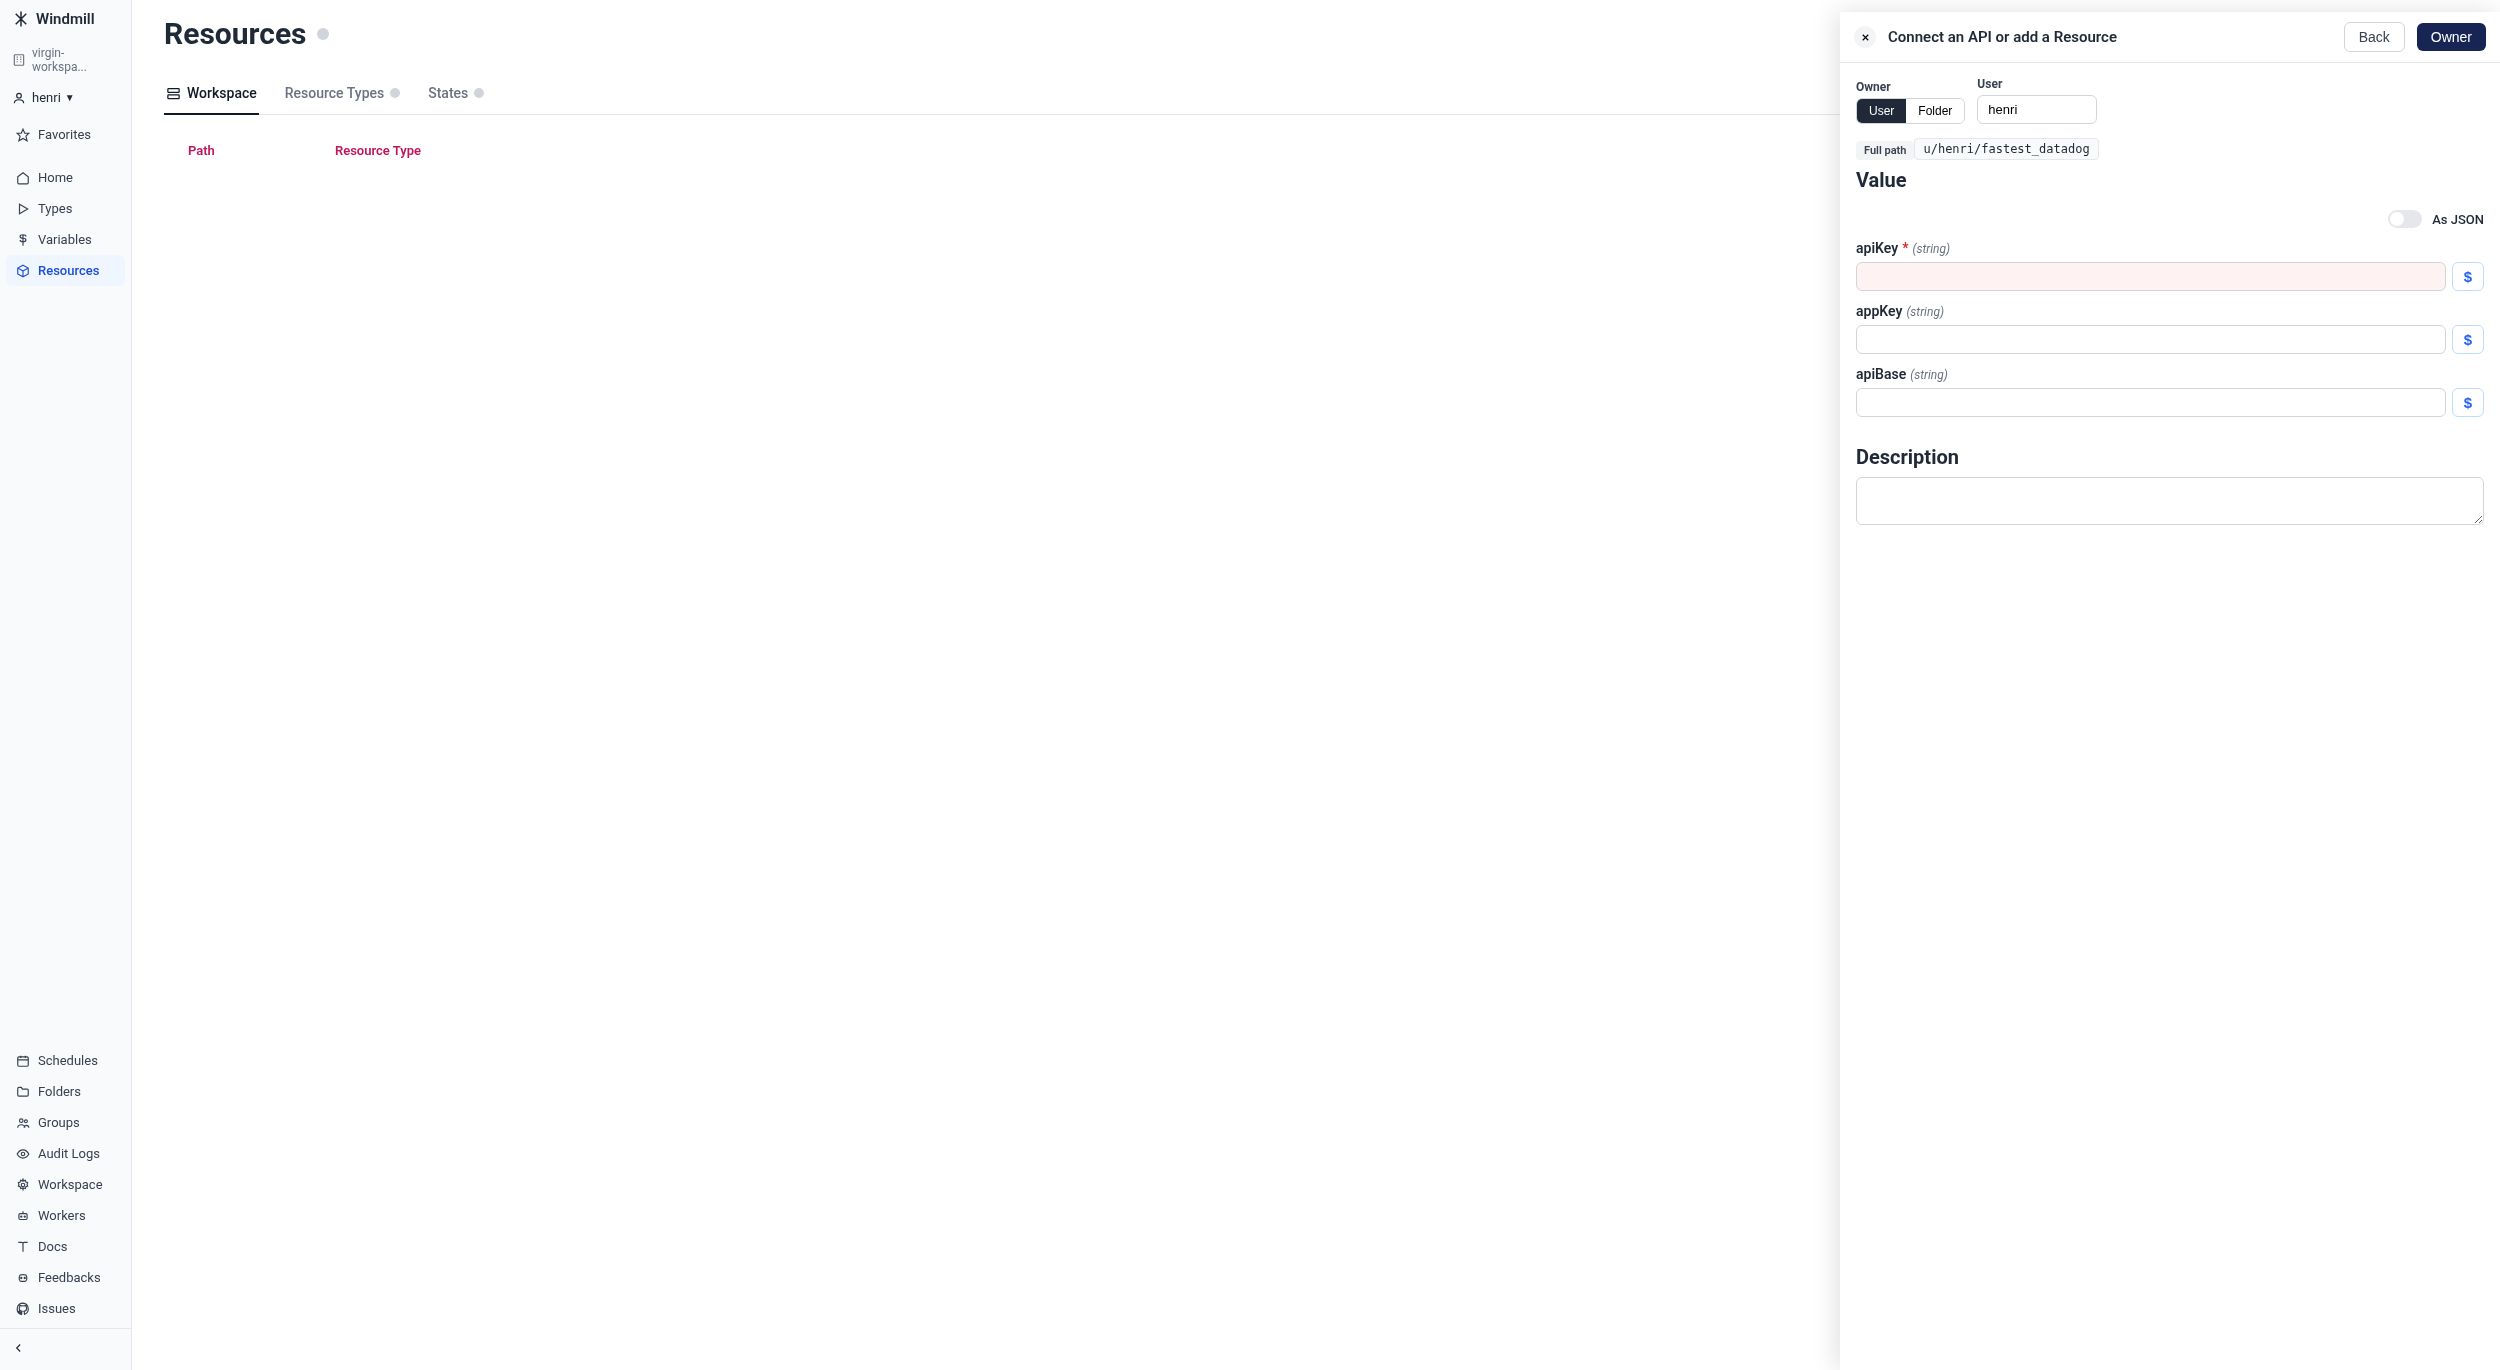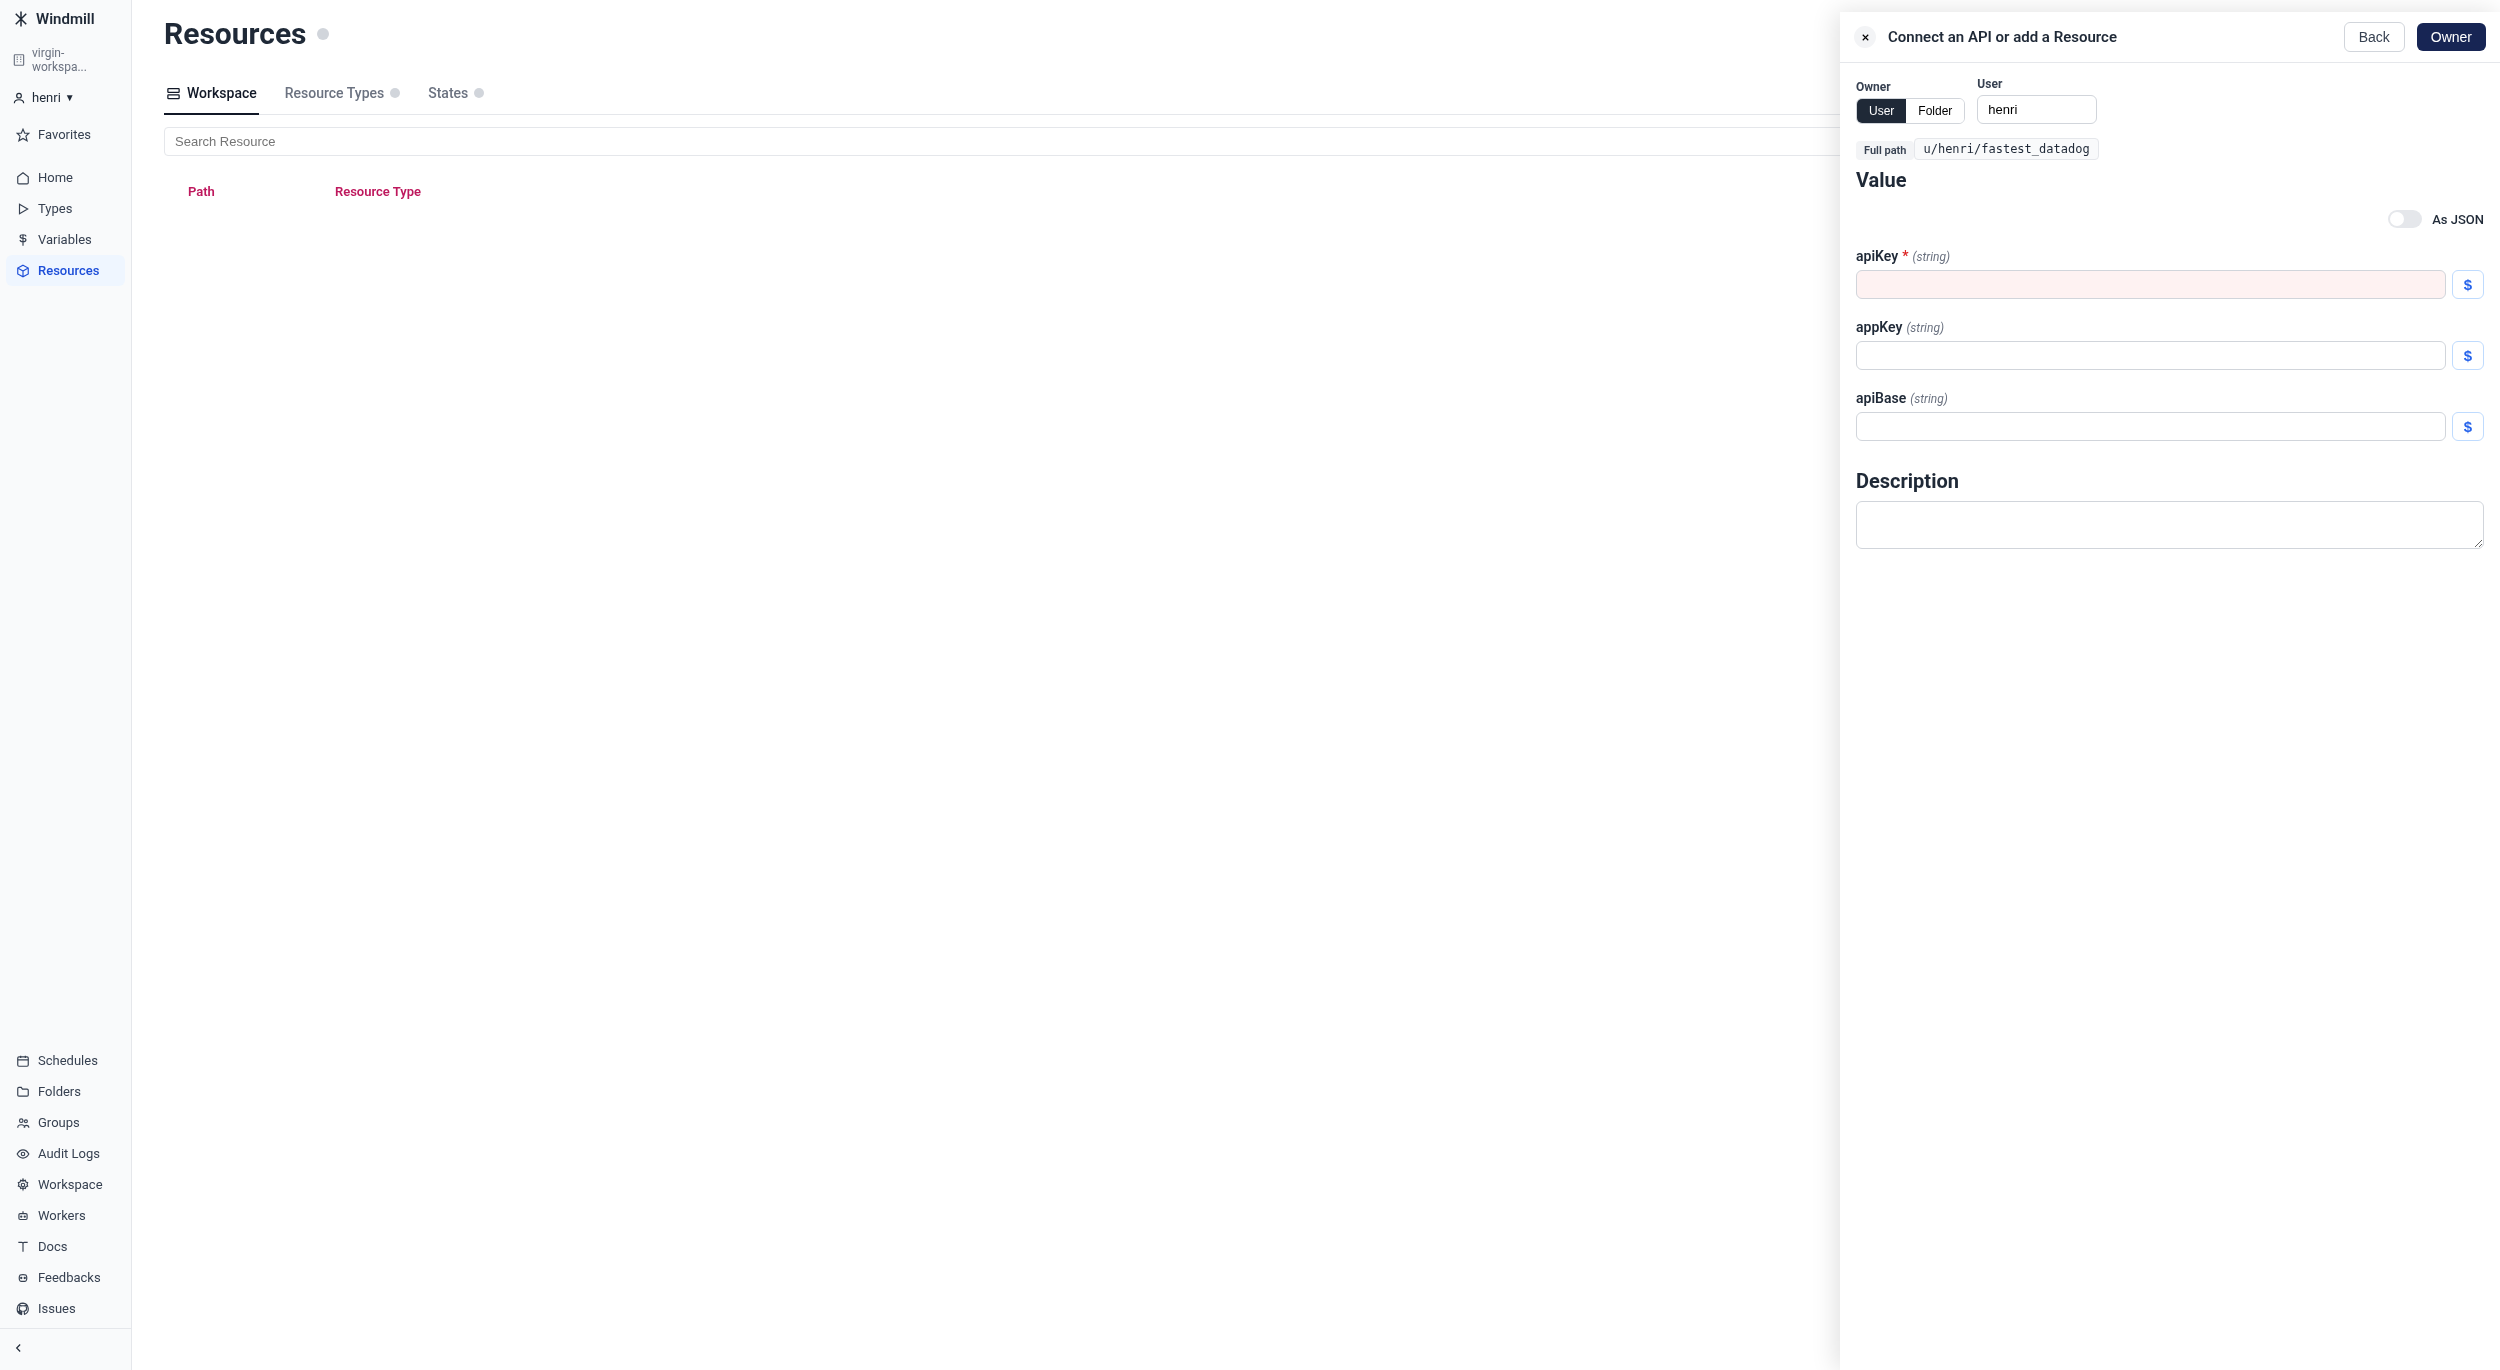--- a/index.html
+++ b/index.html
@@ -56,21 +56,21 @@
     .text-input { padding: 6px 10px; border: 1px solid #d1d5db; border-radius: 6px; font-size: 13px; background: #fff; }
     .text-input.highlight { border-color: #3b82f6; box-shadow: 0 0 0 1px #3b82f6; }
     .path-row { display: flex; align-items: flex-end; gap: 0; margin-top: 14px; }
     .pill { padding: 3px 8px; border-radius: 4px; background: #f3f4f6; font-size: 11px; font-weight: 600; color: #374151; text-transform: none; }
     .path-code { font-family: ui-monospace, Menlo, monospace; font-size: 12px; padding: 3px 8px; border-radius: 4px; background: #f9fafb; border: 1px solid #e5e7eb; }
     .section-title { font-size: 20px; font-weight: 700; margin-top: 8px; }
     .json-row { display: flex; justify-content: flex-end; align-items: center; gap: 10px; margin-top: 18px; }
     .toggle { width: 34px; height: 18px; background: #e5e7eb; border-radius: 999px; position: relative; cursor: pointer; }
     .toggle::after { content: ""; position: absolute; left: 2px; top: 2px; width: 14px; height: 14px; background: #fff; border-radius: 50%; }
     .json-label { font-size: 13px; font-weight: 500; }
-    .field-group { margin-top: 20px; }
+    .field-group { margin-top: 12px; }
     .field-label { font-size: 14px; font-weight: 600; display: flex; align-items: baseline; gap: 4px; margin-bottom: 6px; }
     .field-label .req { color: #dc2626; }
     .field-type { font-size: 12px; font-style: italic; font-weight: 400; color: #6b7280; }
     .field-row { display: flex; gap: 6px; align-items: stretch; }
     .field-input { flex: 1; padding: 6px 10px; border: 1px solid #d1d5db; border-radius: 6px; font-size: 13px; }
     .field-input.error { background: #fef2f2; }
     .var-btn { width: 32px; border: 1px solid #bfdbfe; border-radius: 6px; background: #fff; color: #2563eb; font-size: 15px; font-weight: 600; cursor: pointer; }
     .desc-title { font-size: 20px; font-weight: 700; margin-top: 28px; margin-bottom: 8px; }
     .desc-box { width: 100%; min-height: 46px; border: 1px solid #d1d5db; border-radius: 6px; padding: 8px; resize: vertical; font-family: inherit; font-size: 13px; }
   </style>
@@ -223,23 +223,20 @@
       </div>
       <div class="tab">
         <span>Resource Types</span>
         <span class="tab-info"></span>
       </div>
       <div class="tab">
         <span>States</span>
         <span class="tab-info"></span>
       </div>
     </div>
-    <div class="search-row">
-      <input class="search-input" placeholder="Search Resource" style="">
-    </div>
     <div class="table-head">
       <span>Path</span>
       <span>Resource Type</span>
     </div>
   </main>
 
   <div class="panel">
     <div class="panel-header">
       <button class="close-btn">
         <svg viewBox="0 0 24 24" stroke="currentColor" stroke-width="2.5">

